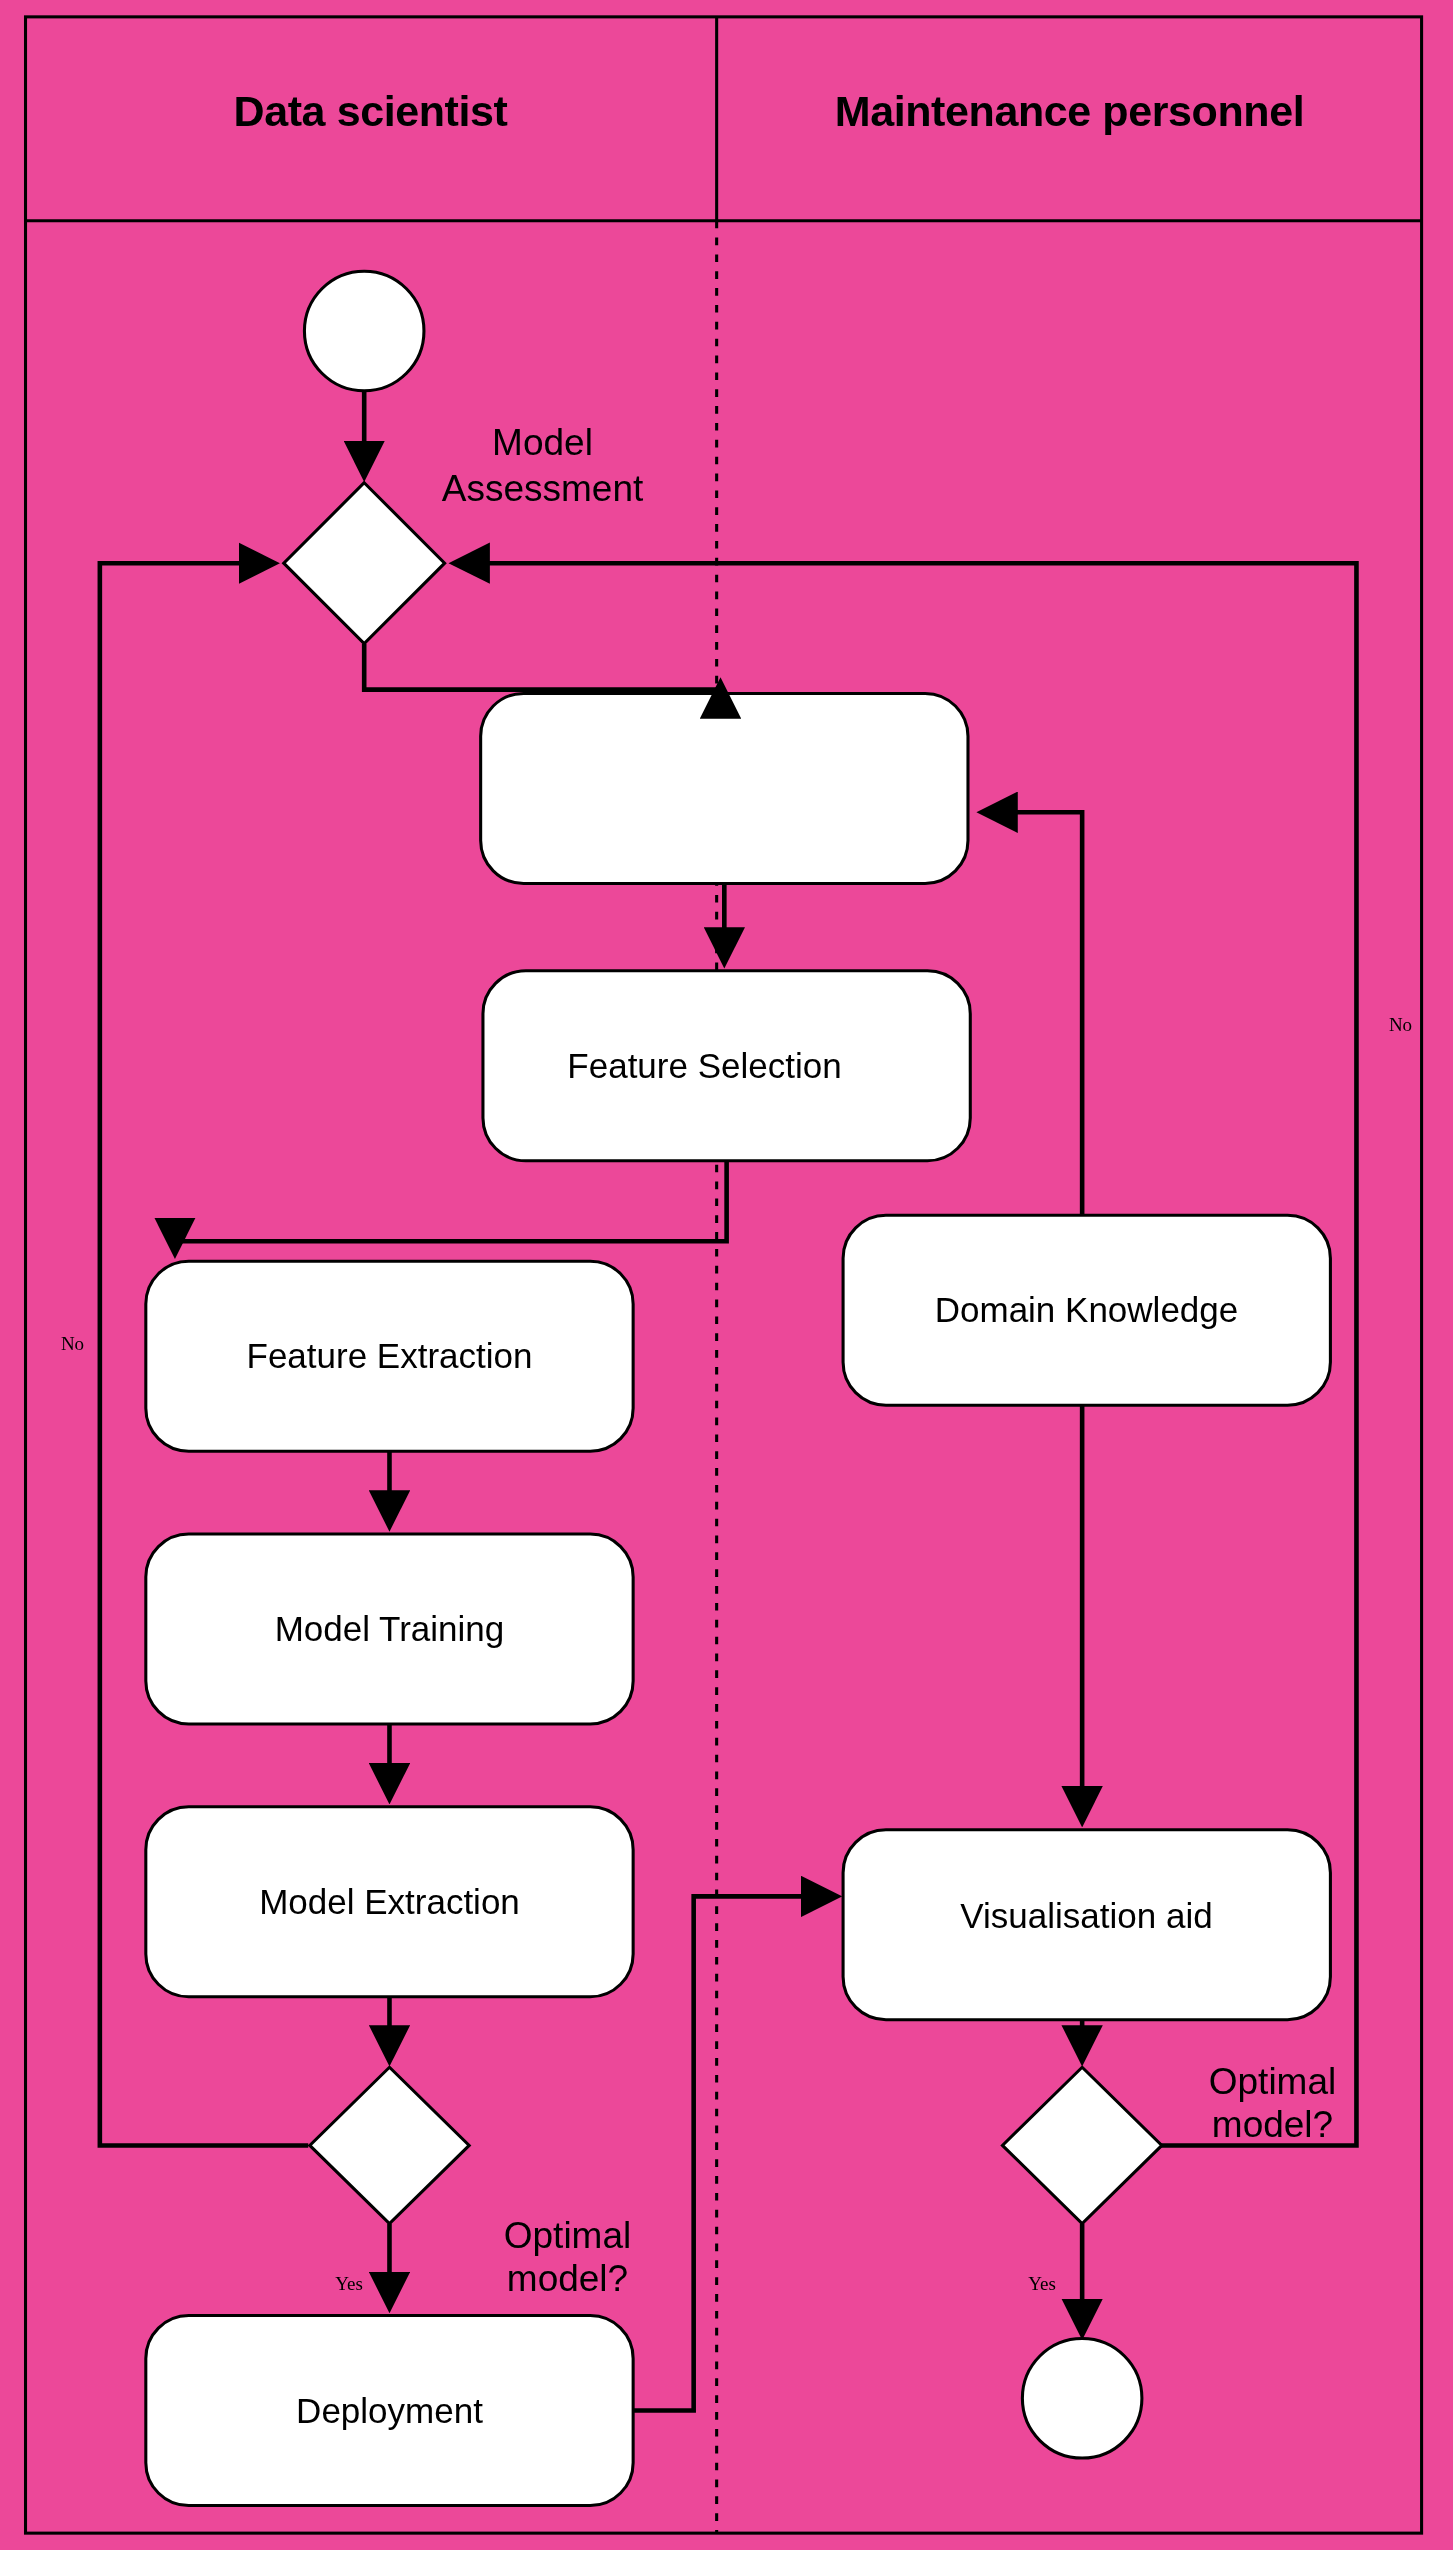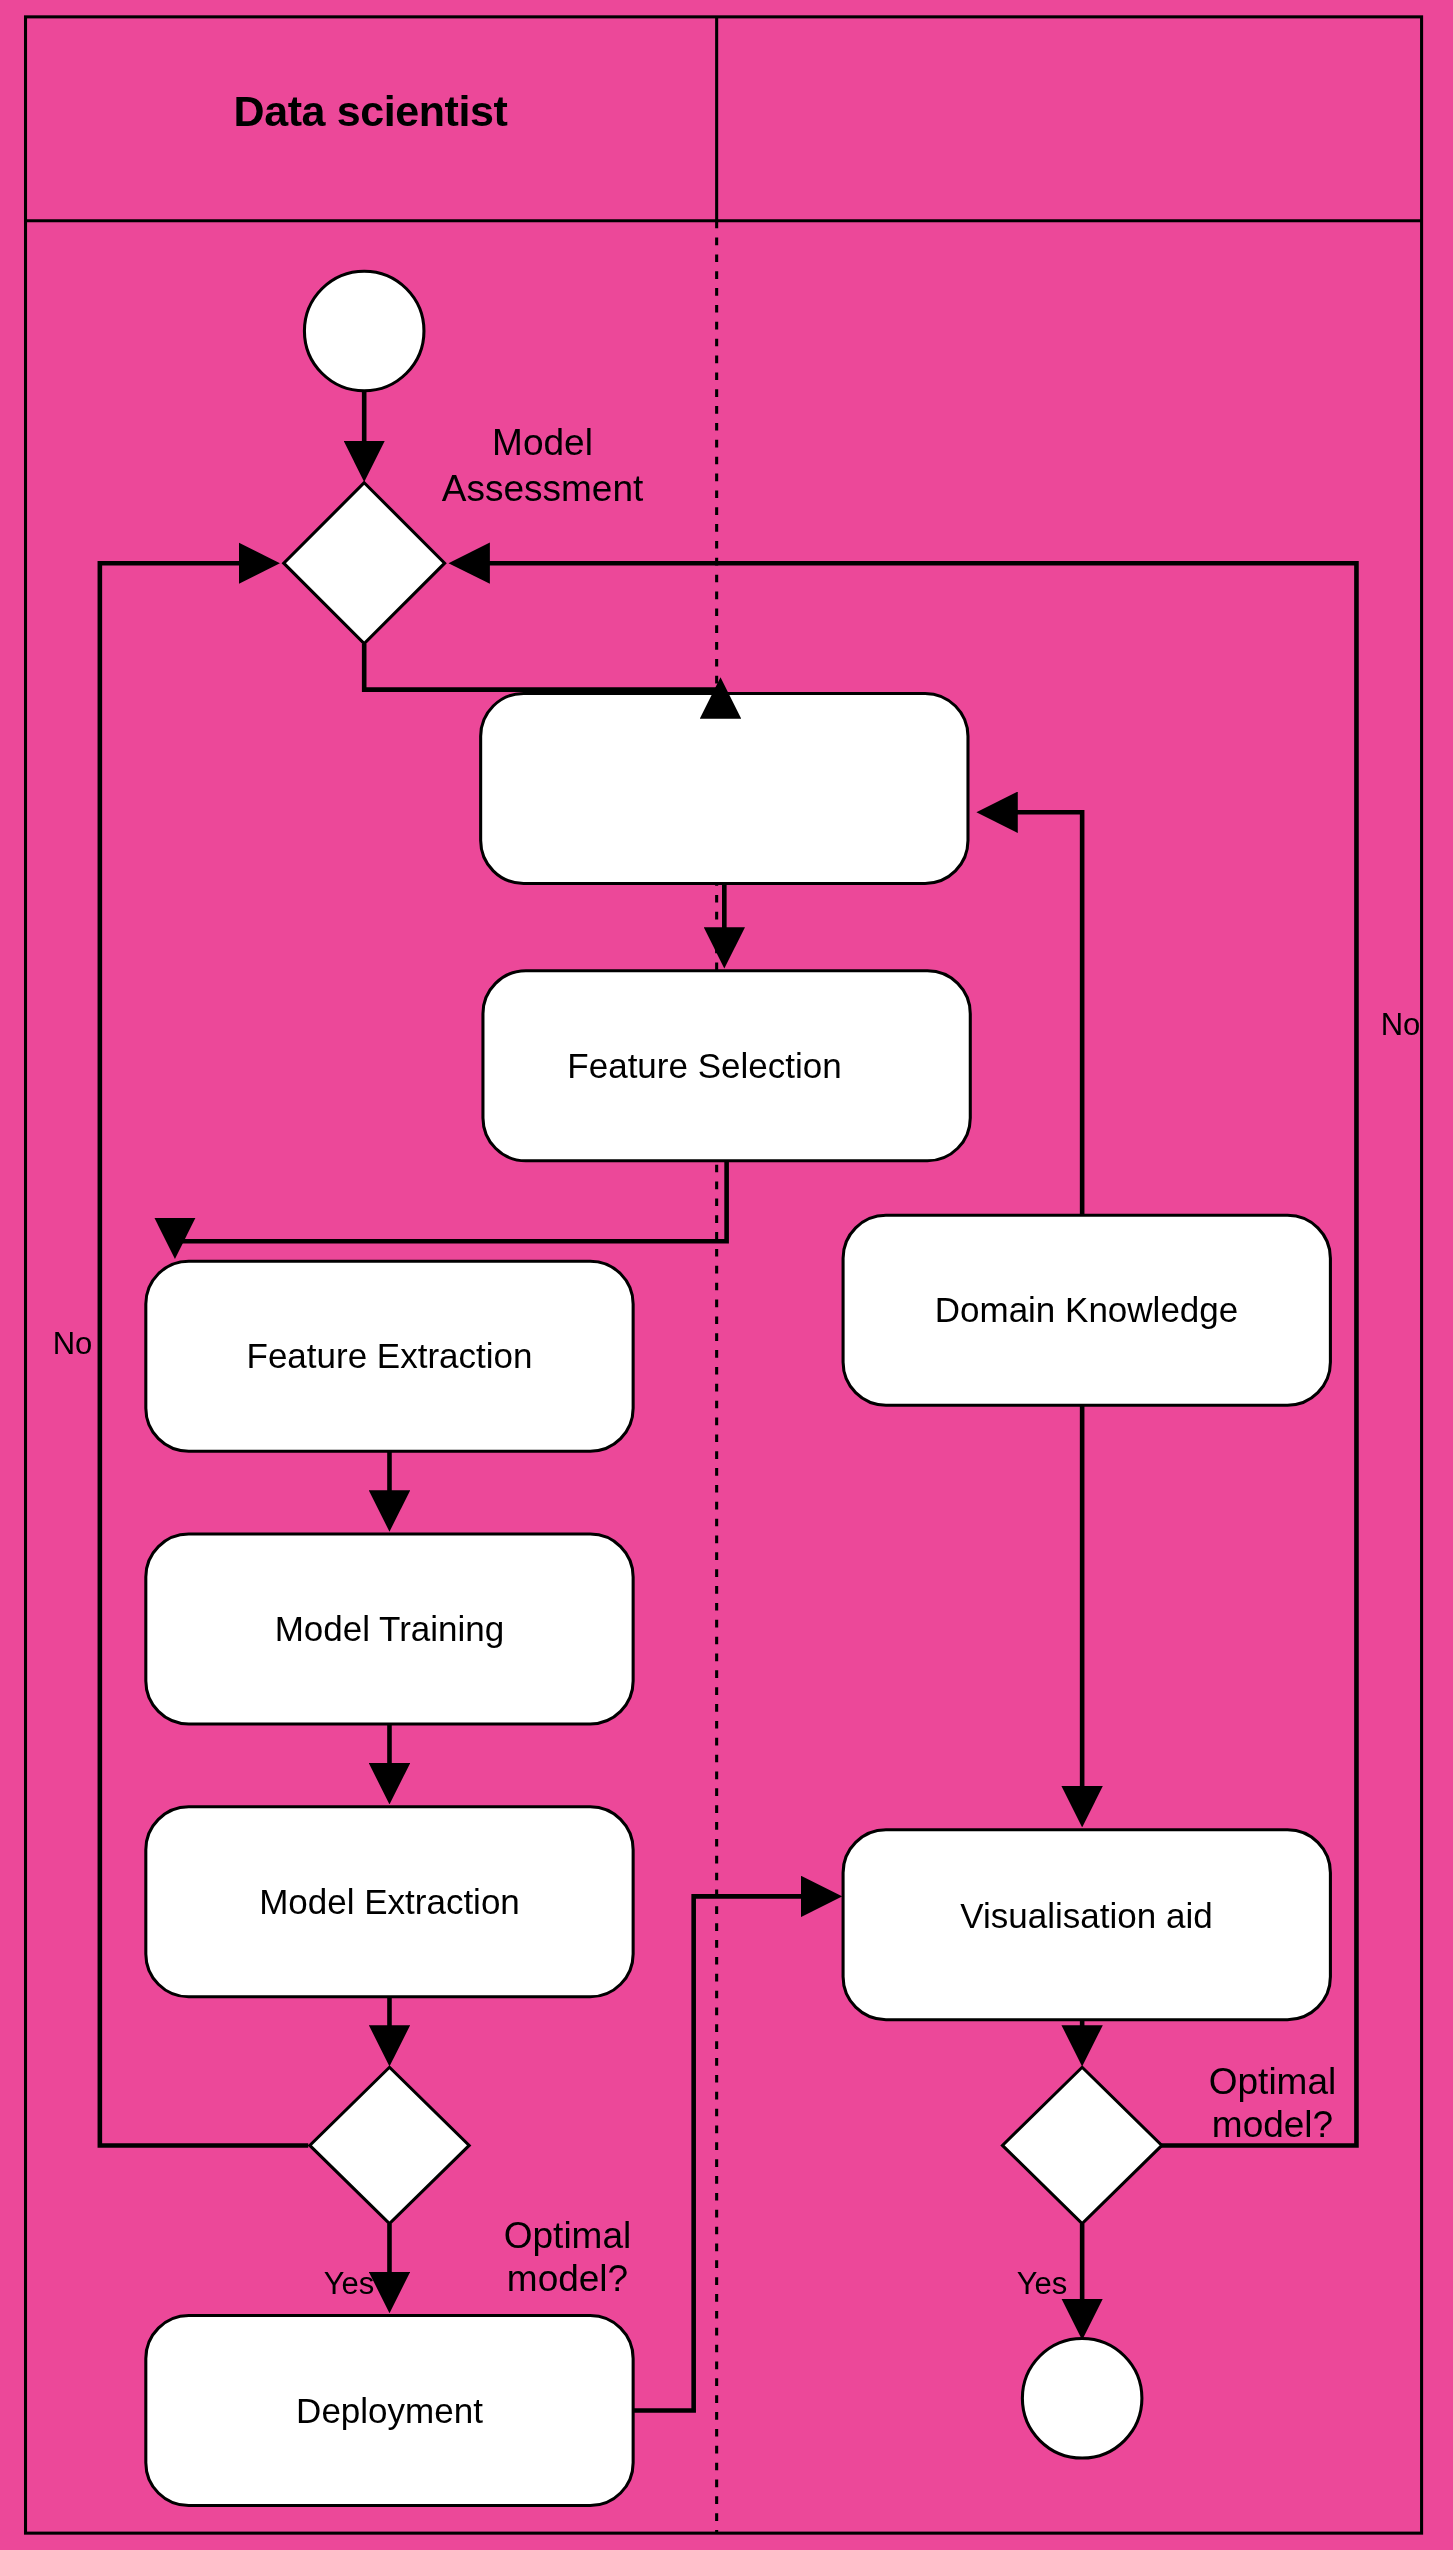--- a/index.html
+++ b/index.html
@@ -28,21 +28,22 @@
     font-size:43px;
     letter-spacing:-0.4px;
   }
   .activity-text{
     font-size:35px;
   }
   .edge-text{
     font-size:37px;
   }
   .small-text{
-    font-size:31px;
+    font-size:19px;
+    font-family:Liberation Serif, serif;
   }
 </style>
 </head>
 <body>
 
 <div id="stage">
 
   <svg id="canvas" viewBox="0 0 1897 3328" xmlns="http://www.w3.org/2000/svg">
     <defs>
       <marker id="arrow" viewBox="0 0 12 12" refX="10" refY="6" markerWidth="9" markerHeight="9" orient="auto-start-reverse">
@@ -119,20 +120,21 @@
 
     <polygon points="1412,2698 1516,2800 1412,2902 1308,2800" fill="#ffffff" stroke="#000000" stroke-width="4"></polygon>
 
     <line x1="1412" y1="2902" x2="1412" y2="3045" stroke="#000000" stroke-width="6" marker-end="url(#arrow)"></line>
 
     <circle cx="1412" cy="3130" r="78" fill="#ffffff" stroke="#000000" stroke-width="4"></circle>
   </svg>
 
   <div class="node-label lane-title" style="left:25px; top:31px; width:691px; height:161px;">Data scientist</div>
 
+  <div class="node-label lane-title" style="left:717px; top:31px; width:705px; height:161px;">Maintenance personnel</div>
 
   <div class="node-label edge-text" style="left:420px; top:420px; width:245px; height:46px;">Model</div>
   <div class="node-label edge-text" style="left:420px; top:466px; width:245px; height:46px;">Assessment</div>
 
 
   <div class="node-label activity-text" style="left:461px; top:971px; width:487px; height:190px;">Feature Selection</div>
 
   <div class="node-label activity-text" style="left:146px; top:1261px; width:487px; height:190px;">Feature Extraction</div>
 
   <div class="node-label activity-text" style="left:146px; top:1534px; width:487px; height:190px;">Model Training</div>

